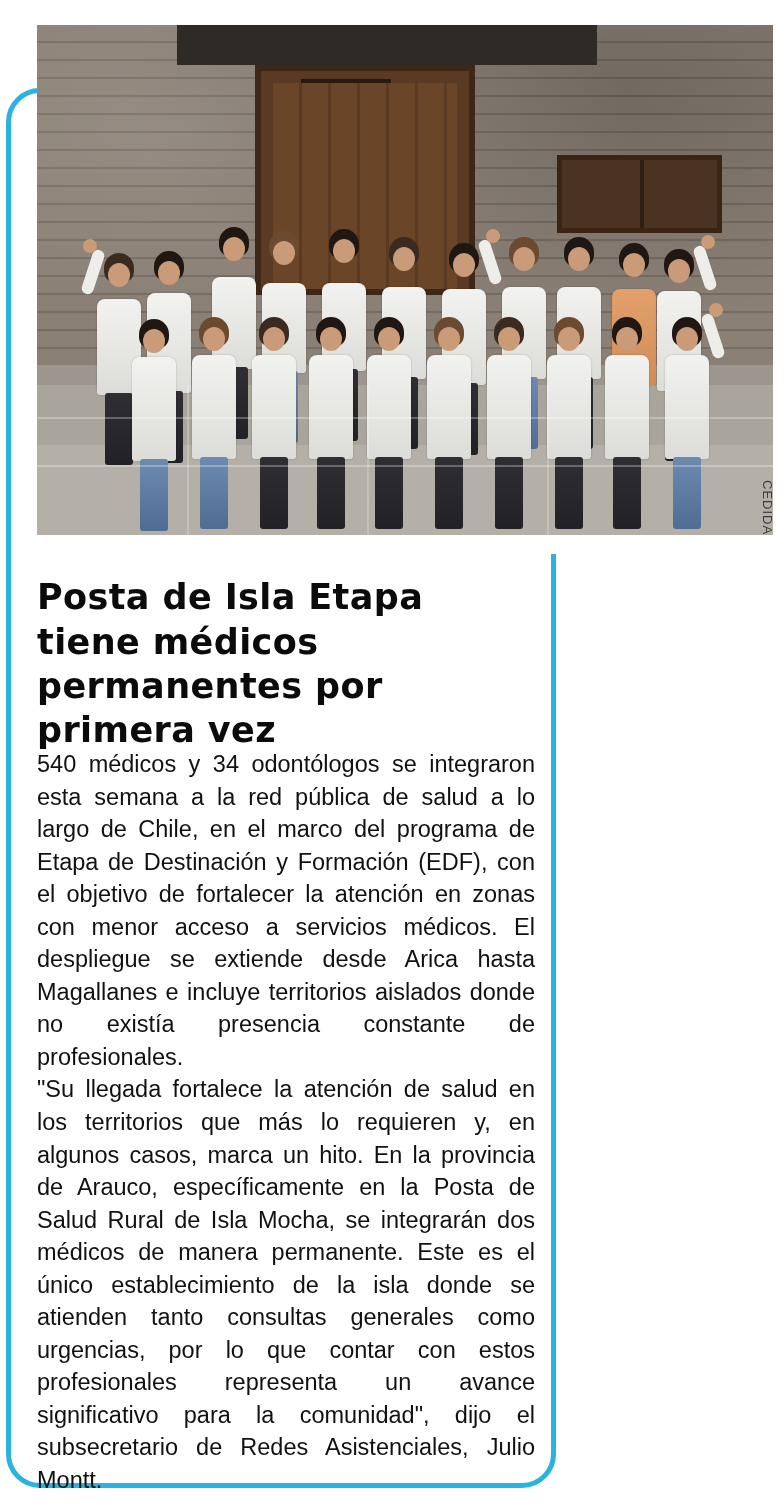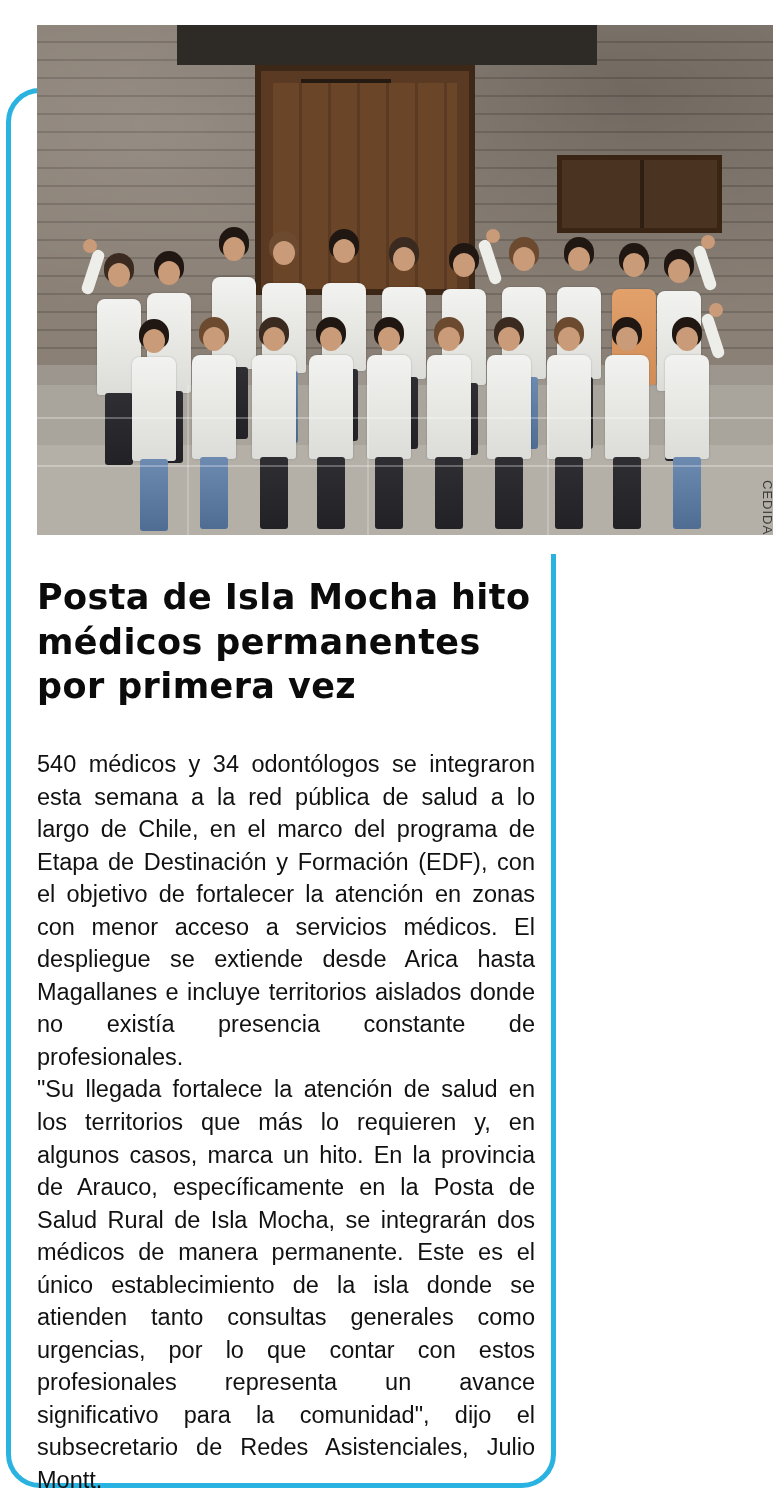--- a/index.html
+++ b/index.html
@@ -415,20 +415,20 @@
 
       <div class="pav-line" style="left:0;right:0;top:392px;"></div>
       <div class="pav-line" style="left:0;right:0;top:440px;"></div>
       <div class="pav-vline" style="left:150px;top:360px;height:150px;"></div>
       <div class="pav-vline" style="left:330px;top:360px;height:150px;"></div>
       <div class="pav-vline" style="left:510px;top:360px;height:150px;"></div>
     </div>
     <div class="credit">CEDIDA</div>
   </div>
 
-  <h1 class="headline">Posta de Isla Mocha hito médicos permanentes por primera vez</h1>
+  <h1 class="headline">Posta de Isla Etapa tiene médicos permanentes por primera vez</h1>
 
   <div class="body-copy">
     <p>540 médicos y 34 odontólogos se integraron esta semana a la red pública de salud a lo largo de Chile, en el marco del programa de Etapa de Destinación y Formación (EDF), con el objetivo de fortalecer la atención en zonas con menor acceso a servicios médicos. El despliegue se extiende desde Arica hasta Magallanes e incluye territorios aislados donde no existía presencia constante de profesionales.</p>
     <p>"Su llegada fortalece la atención de salud en los territorios que más lo requieren y, en algunos casos, marca un hito. En la provincia de Arauco, específicamente en la Posta de Salud Rural de Isla Mocha, se integrarán dos médicos de manera permanente. Este es el único establecimiento de la isla donde se atienden tanto consultas generales como urgencias, por lo que contar con estos profesionales representa un avance significativo para la comunidad", dijo el subsecretario de Redes Asistenciales, Julio Montt.</p>
   </div>
 
 </div>
 
 </body></html>

